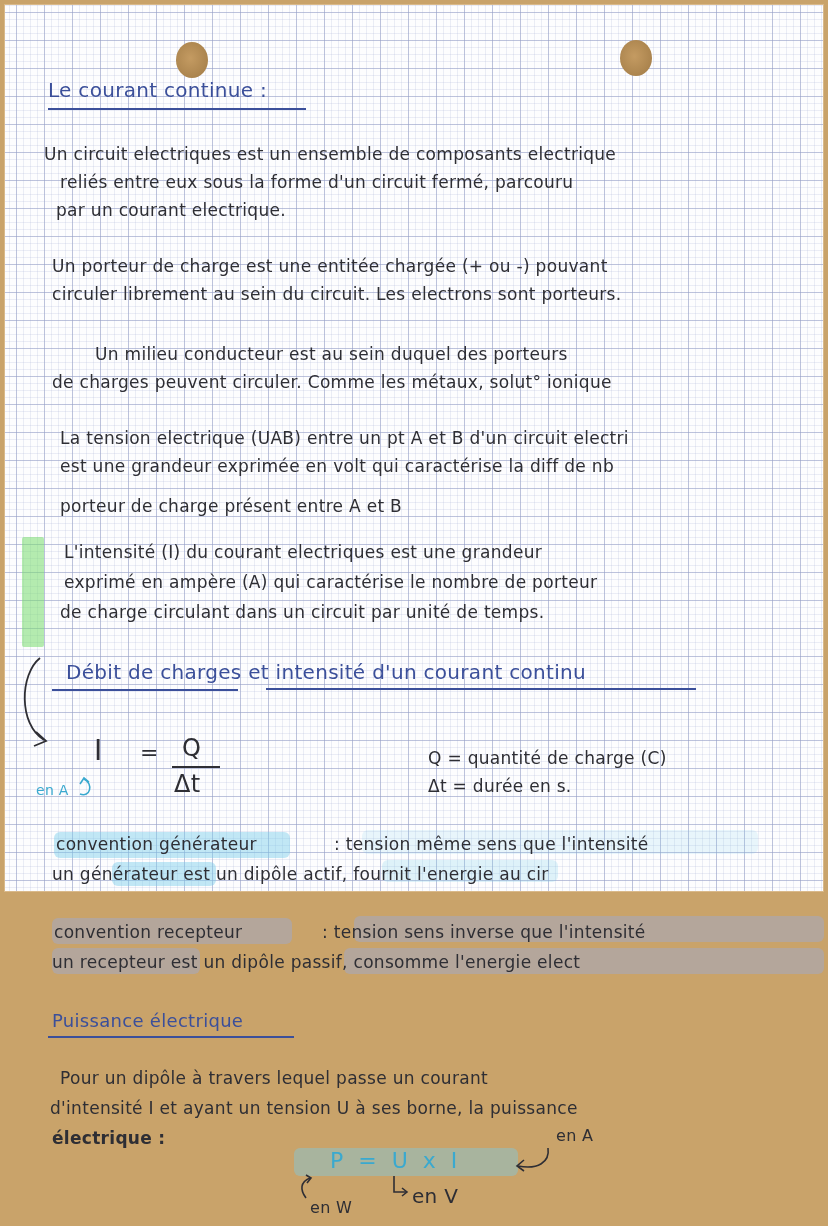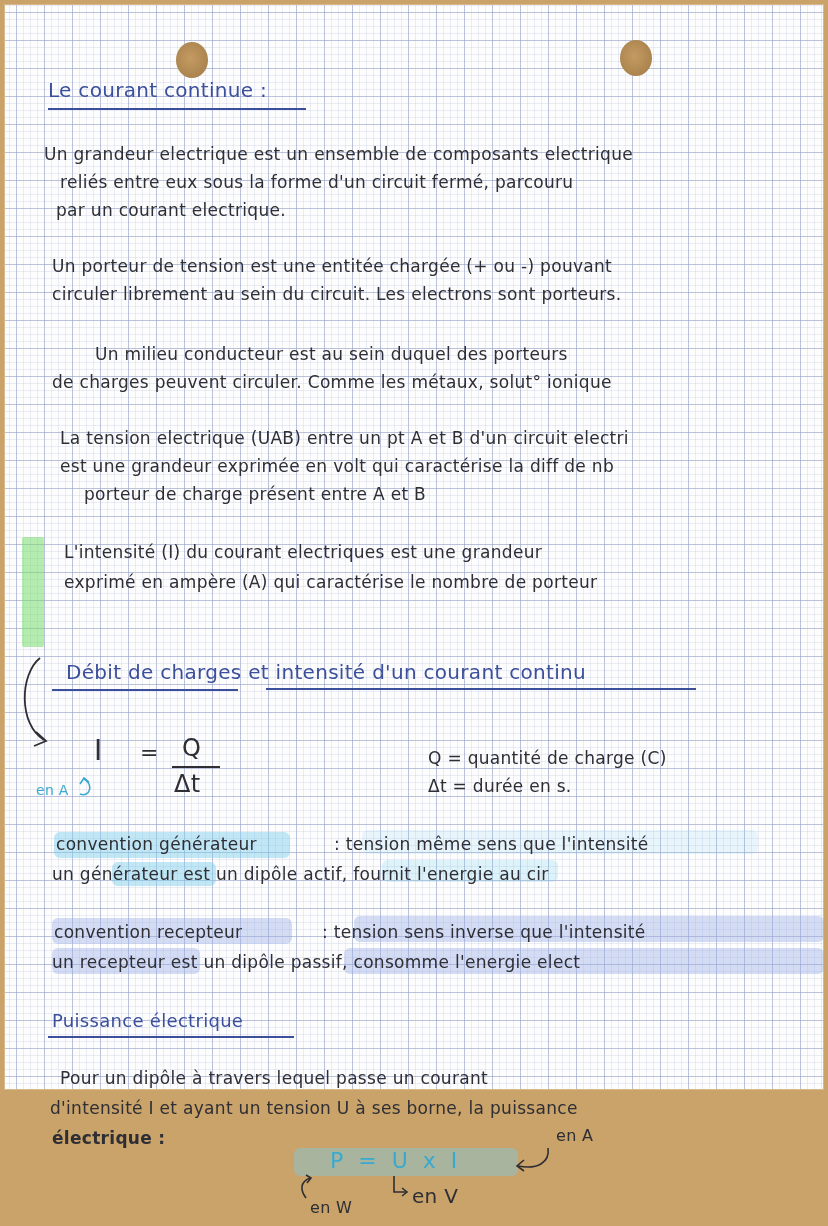--- a/index.html
+++ b/index.html
@@ -2,21 +2,21 @@
 <html><head>
 <meta charset="utf-8">
 <style>
   html, body { margin: 0; padding: 0; }
   body {
     width: 828px; height: 1226px; overflow: hidden;
     background: #c9a36a;
     font-family: "DejaVu Sans", sans-serif;
   }
   .page {
-    position: absolute; left: 4px; top: 4px; width: 820px; height: 1086px;
+    position: absolute; left: 4px; top: 4px; width: 820px; height: 888px;
     background-color: #fdfdfe;
     background-image:
       linear-gradient(to right, rgba(150,160,200,0.55) 1px, transparent 1px),
       linear-gradient(to bottom, rgba(150,160,200,0.55) 1px, transparent 1px),
       linear-gradient(to right, rgba(170,180,215,0.22) 1px, transparent 1px),
       linear-gradient(to bottom, rgba(170,180,215,0.22) 1px, transparent 1px);
     background-size: 28px 28px, 28px 28px, 7px 7px, 7px 7px;
     background-position: 12px 8px, 12px 8px, 12px 8px, 12px 8px;
     box-shadow: inset 0 0 0 1px #d9b98a;
   }
@@ -44,37 +44,38 @@
 <body>
 
 <div class="page">
 
   <div class="hole" style="left:172px; top:38px;"></div>
   <div class="hole" style="left:616px; top:36px;"></div>
 
   <div class="t blue-ink title" style="left:44px; top:74px;">Le courant continue :</div>
   <div class="uline" style="left:44px; top:104px; width:258px;"></div>
 
-  <div class="t" style="left:40px; top:140px;">Un grandeur electrique est un ensemble de composants electrique</div>
+  <div class="t" style="left:40px; top:140px;">Un circuit electriques est un ensemble de composants electrique</div>
   <div class="t" style="left:56px; top:168px;">reliés entre eux sous la forme d'un circuit fermé, parcouru</div>
   <div class="t" style="left:52px; top:196px;">par un courant electrique.</div>
 
-  <div class="t" style="left:48px; top:252px;">Un porteur de tension est une entitée chargée (+ ou -) pouvant</div>
+  <div class="t" style="left:48px; top:252px;">Un porteur de charge est une entitée chargée (+ ou -) pouvant</div>
   <div class="t" style="left:48px; top:280px;">circuler librement au sein du circuit. Les electrons sont porteurs.</div>
 
   <div class="t" style="left:48px; top:340px;margin-left:43px;">Un milieu conducteur est au sein duquel des porteurs</div>
   <div class="t" style="left:48px; top:368px;">de charges peuvent circuler. Comme les métaux, solut° ionique</div>
 
   <div class="t" style="left:56px; top:424px;">La tension electrique (UAB) entre un pt A et B d'un circuit electri</div>
   <div class="t" style="left:56px; top:452px;">est une grandeur exprimée en volt qui caractérise la diff de nb</div>
-  <div class="t" style="left:56px; top:480px;margin-left:24px;">porteur de charge présent entre A et B</div>
+  <div class="t" style="left:56px; top:492px;">porteur de charge présent entre A et B</div>
 
   <div class="hl-green" style="left:18px; top:533px; width:22px; height:110px;"></div>
   <div class="t" style="left:60px; top:538px;">L'intensité (I) du courant electriques est une grandeur</div>
   <div class="t" style="left:60px; top:568px;">exprimé en ampère (A) qui caractérise le nombre de porteur</div>
+  <div class="t" style="left:56px; top:598px;">de charge circulant dans un circuit par unité de temps.</div>
 
   <div class="t blue-ink" style="left:62px; top:656px; font-size:20px;">Débit de charges et intensité d'un courant continu</div>
   <div class="uline" style="left:48px; top:685px; width:186px;"></div>
   <div class="uline" style="left:262px; top:684px; width:430px;"></div>
 
   <svg class="arrow" style="left:10px; top:650px;" width="40" height="100">
     <path d="M26 4 C 6 20, 4 70, 30 86" stroke="#2e2e34" stroke-width="1.8" fill="none"></path>
     <path d="M22 78 L32 87 L20 92" stroke="#2e2e34" stroke-width="1.8" fill="none"></path>
   </svg>
 

